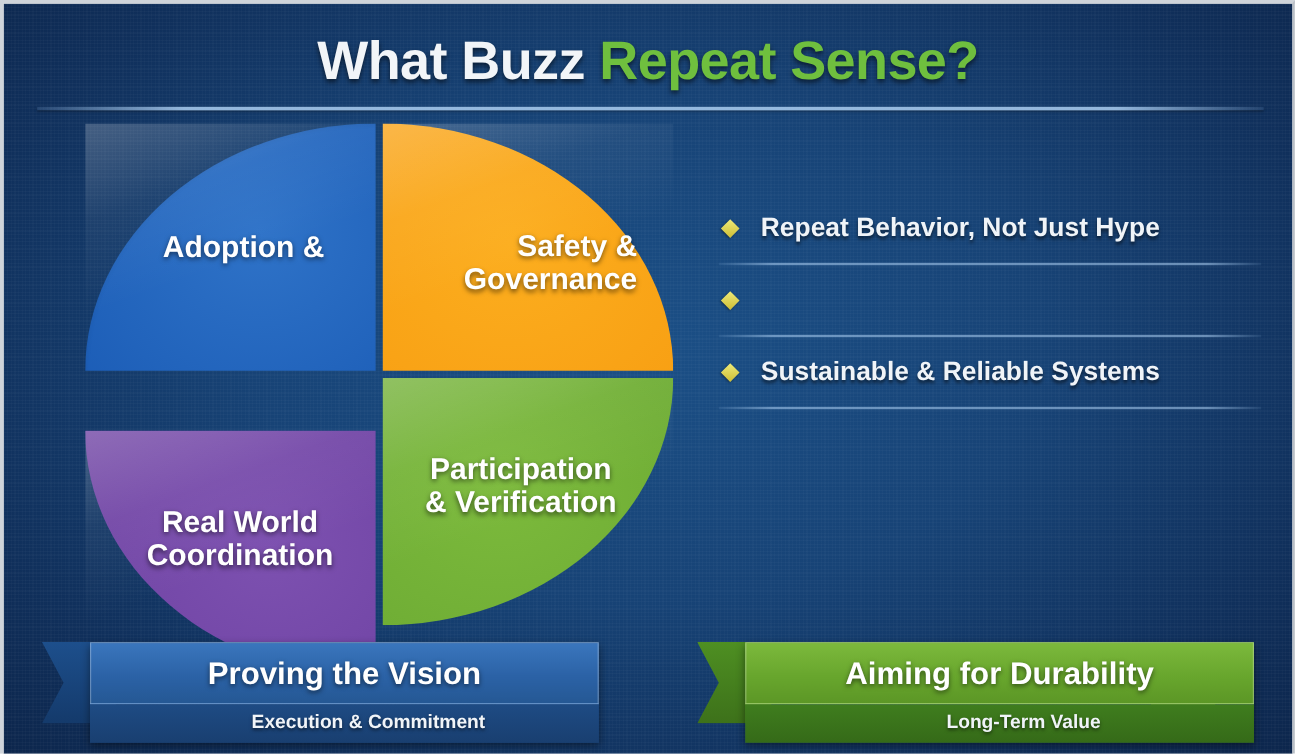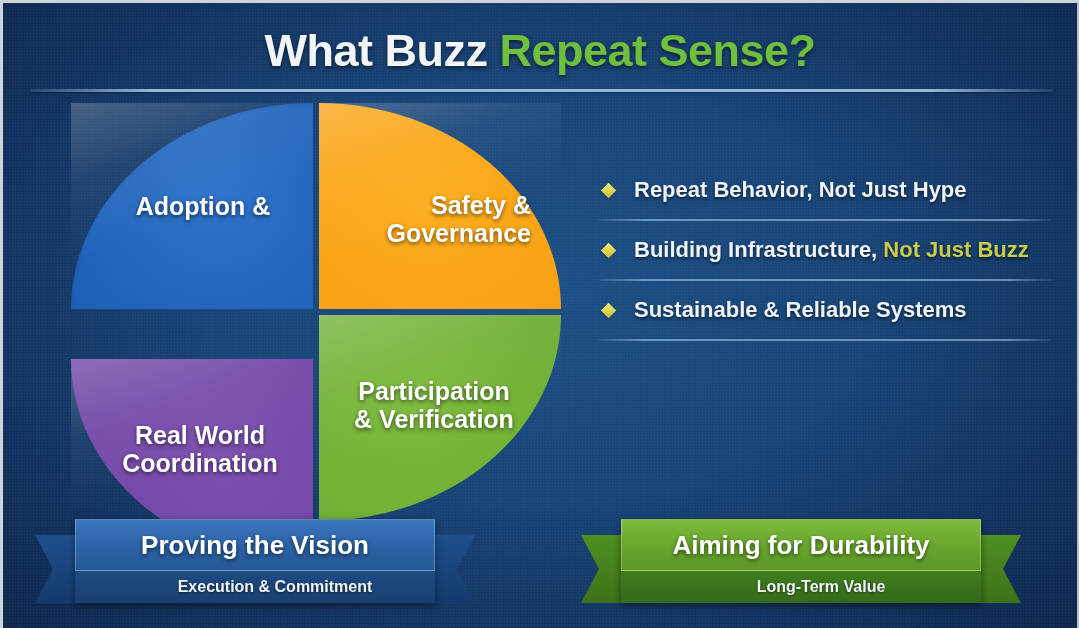--- a/index.html
+++ b/index.html
@@ -142,21 +142,21 @@
   .tail{
     position:absolute; top:16px; width:62px; height:68px;
     clip-path:polygon(0 0, 100% 0, 100% 100%, 0 100%, 16px 50%);
   }
   .tail.left{ left:0; clip-path:polygon(0 0, 100% 0, 100% 100%, 0 100%, 18px 50%); }
   .tail.right{ right:0; clip-path:polygon(0 0, 100% 0, calc(100% - 18px) 50%, 100% 100%, 0 100%); }
   .rib-blue .tail{ background:linear-gradient(to bottom,#1d4f8c,#143a6b); }
   .rib-green .tail{ background:linear-gradient(to bottom,#4e8f22,#3d711a); }
 
   .band{
-    position:absolute; left:40px; top:0; width:360px; height:84px;
+    position:absolute; left:40px; top:16px; width:424px; height:84px;
     box-shadow:0 3px 7px rgba(0,0,0,.45);
   }
   .band-top{
     position:absolute; left:0; top:0; width:100%; height:52px;
     border:1px solid rgba(255,255,255,.28);
     display:flex; align-items:center; justify-content:center;
   }
   .band-bot{
     position:absolute; left:0; top:52px; width:100%; height:32px;
     display:flex; align-items:center; justify-content:center;padding-left:40px;
@@ -228,21 +228,20 @@
   <div class="bullets">
 
     <div class="bullet-row">
       <span class="diamond"></span>
       <span class="bullet-text"><span>Repeat Behavior, Not Just Hype</span></span>
     </div>
     <div class="bullet-sep"></div>
 
     <div class="bullet-row">
       <span class="diamond"></span>
-      <span class="bullet-text"><span>Building Infrastructure, </span><span class="hl">Not Just Buzz</span></span>
     </div>
     <div class="bullet-sep"></div>
 
     <div class="bullet-row">
       <span class="diamond"></span>
       <span class="bullet-text"><span>Sustainable &amp; Reliable Systems</span></span>
     </div>
     <div class="bullet-sep"></div>
 
   </div>

